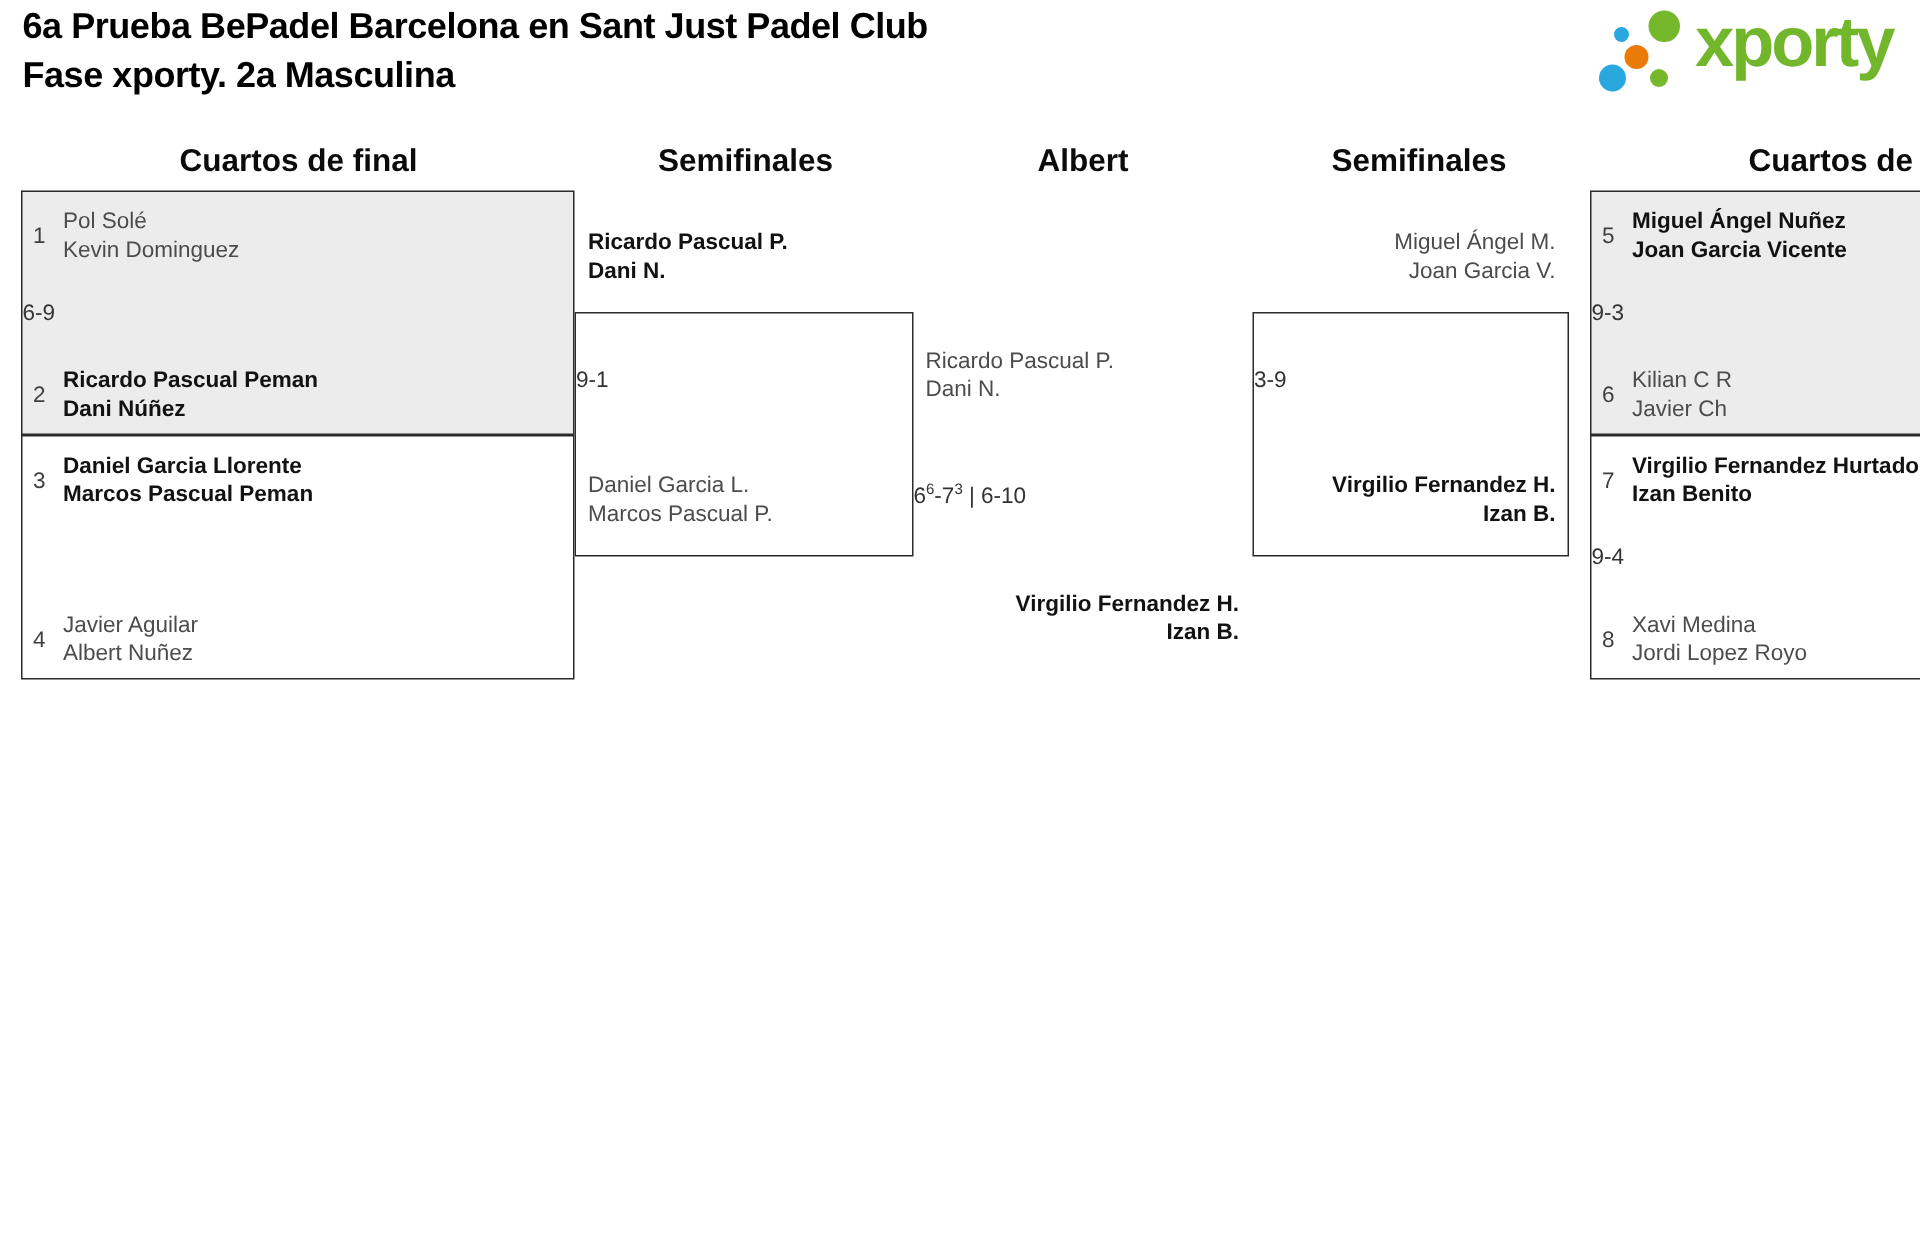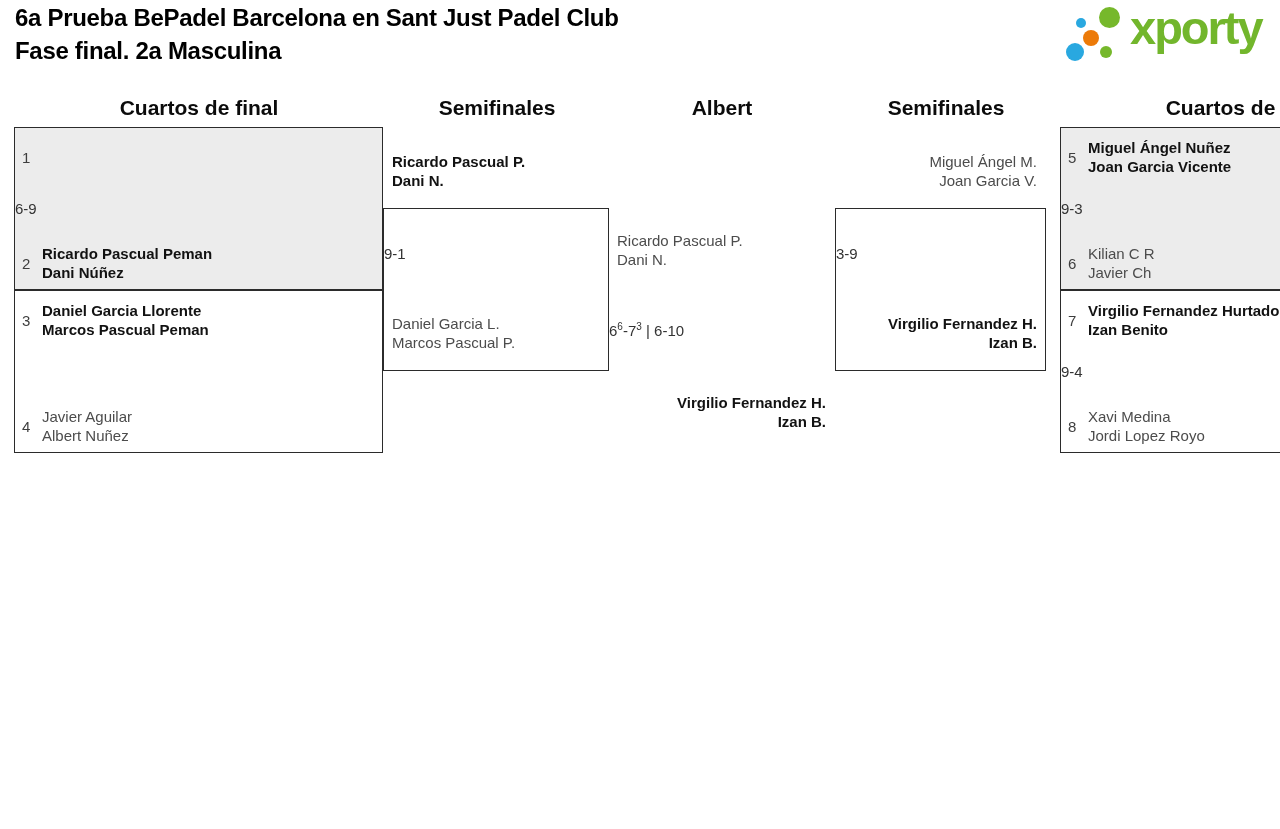--- a/index.html
+++ b/index.html
@@ -75,41 +75,45 @@
   .final-score { top:113px; }
   .final-score sup { font-size:10px; line-height:0; }
 </style>
 </head>
 <body>
 
 <div class="page">
 
   <div class="title-block">
     <div class="title-line">6a Prueba BePadel Barcelona en Sant Just Padel Club</div>
-    <div class="title-line">Fase final. 2a Masculina</div>
+    <div class="title-line">Fase xporty. 2a Masculina</div>
   </div>
 
   <div class="logo">
     <span class="dot dot-blue-small"></span>
     <span class="dot dot-green-big"></span>
     <span class="dot dot-orange"></span>
     <span class="dot dot-blue-big"></span>
     <span class="dot dot-green-small"></span>
     <span class="logo-word">xporty</span>
   </div>
 
   <div class="round-header rh-1">Cuartos de final</div>
   <div class="round-header rh-2">Semifinales</div>
   <div class="round-header rh-3">Albert</div>
   <div class="round-header rh-4">Semifinales</div>
   <div class="round-header rh-5">Cuartos de final</div>
 
   <div class="match-box box-qf-l1 fill-gray">
     <div class="team-row row-top">
       <span class="seed">1</span>
+      <div class="players loser">
+        <div>Pol Solé</div>
+        <div>Kevin Dominguez</div>
+      </div>
     </div>
     <div class="score qf-score">6-9</div>
     <div class="team-row row-bottom">
       <span class="seed">2</span>
       <div class="players winner">
         <div>Ricardo Pascual Peman</div>
         <div>Dani Núñez</div>
       </div>
     </div>
   </div>

